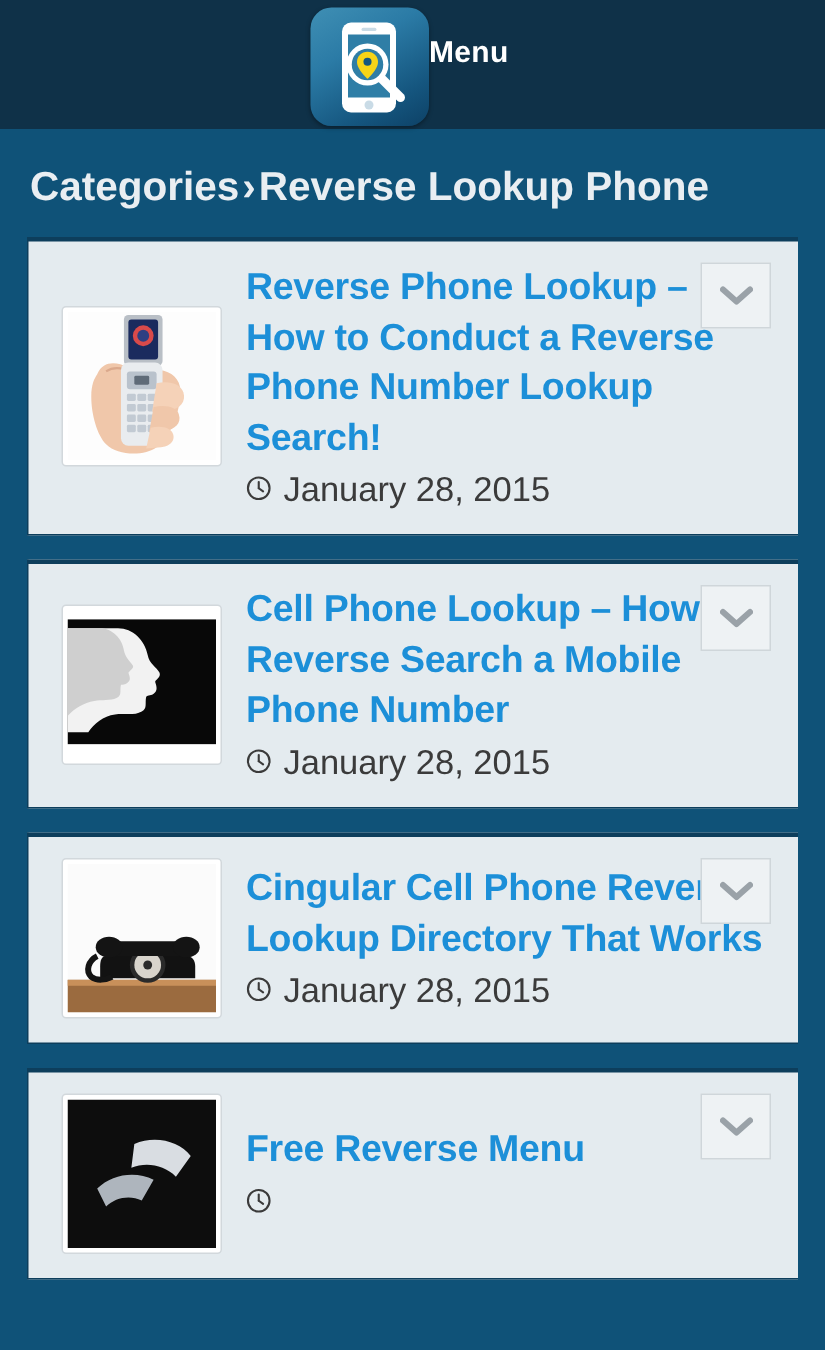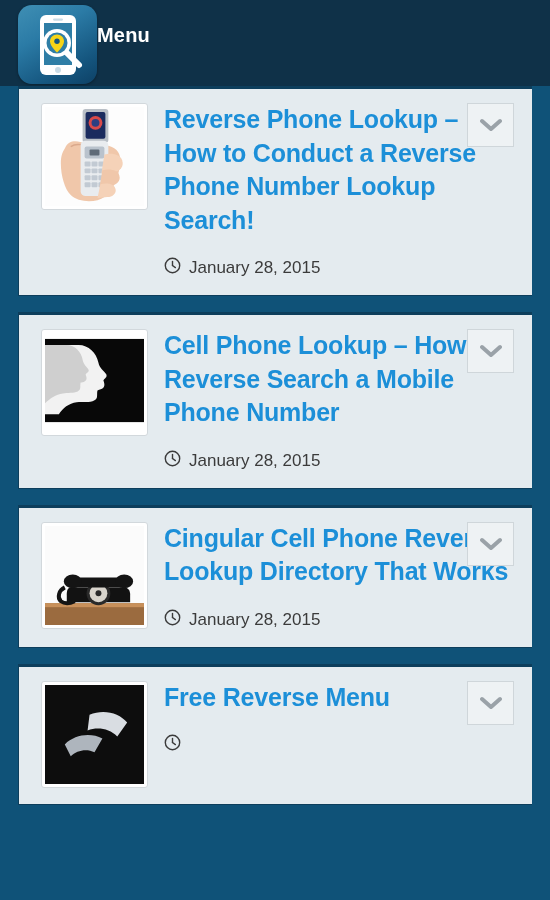--- a/index.html
+++ b/index.html
@@ -24,21 +24,21 @@
     background: #0f5278;
   }
 
   
   .site-header {
     position: relative;
     height: 86px;
     background: #0f3148;
     display: flex;
     align-items: flex-start;
-    justify-content: flex-start;
+    justify-content: center;
   }
 
   .logo-link {
     margin: 5px 0 0 18px;
     width: 79px;
     height: 79px;
     border-radius: 14px;
     background: linear-gradient(150deg, #3f8fb4 0%, #2b7ba6 35%, #15567f 75%, #0d4166 100%);
     box-shadow: 0 1px 3px rgba(0,0,0,0.35);
     display: flex;
@@ -83,21 +83,21 @@
 
   .article-card {
     position: relative;
     background: #e4ebef;
     border: 1px solid #0d3e5c;
     border-right: none;
     border-top-width: 3px;
     margin-bottom: 16px;
     padding: 14px 14px 16px 22px;
     display: flex;
-    align-items: flex-start;
+    align-items: center;
     width: 514px;
   }
 
   .thumb {
     flex: none;
     width: 107px;
     height: 107px;
     background: #ffffff;
     border: 1px solid #d2d8dc;
     border-radius: 3px;
@@ -117,25 +117,25 @@
     display: block;
     color: #1c8fd8;
     font-size: 25px;
     font-weight: bold;
     line-height: 1.34;
     text-decoration: none;
     letter-spacing: -0.2px;
   }
 
   .card-meta {
-    margin-top: 20px;
+    margin-top: 4px;
     display: flex;
     align-items: center;
     color: #3b3b3b;
-    font-size: 17px;
+    font-size: 23px;
   }
   .clock-icon {
     flex: none;
     margin-right: 8px;
     display: block;
   }
 
   .expand-btn {
     position: absolute;
     top: 14px;
@@ -173,20 +173,21 @@
           <circle cx="28" cy="29" r="10.5" fill="#2f7ea6"></circle>
 
           <path d="M28 20.5c-4 0-7 3-7 6.8 0 5.1 7 11.2 7 11.2s7-6.1 7-11.2c0-3.8-3-6.8-7-6.8z" fill="#f7d417"></path>
           <circle cx="28" cy="27.2" r="2.7" fill="#15567f"></circle>
         </svg>
       </span>
     </a>
     <button class="menu-toggle">Menu</button>
   </header>
 
+  <h1 class="breadcrumb"><span>Categories</span><span class="crumb-sep">›</span><span>Reverse Lookup Phone</span></h1>
 
   <div class="card-list">
 
     <article class="article-card">
       <div class="thumb">
         <span>
           <svg viewBox="0 0 100 100" aria-hidden="true">
             <rect width="100" height="100" fill="#fdfdfd"></rect>
 
             <rect x="38" y="2" width="26" height="34" rx="3" fill="#b9bfc6"></rect>

